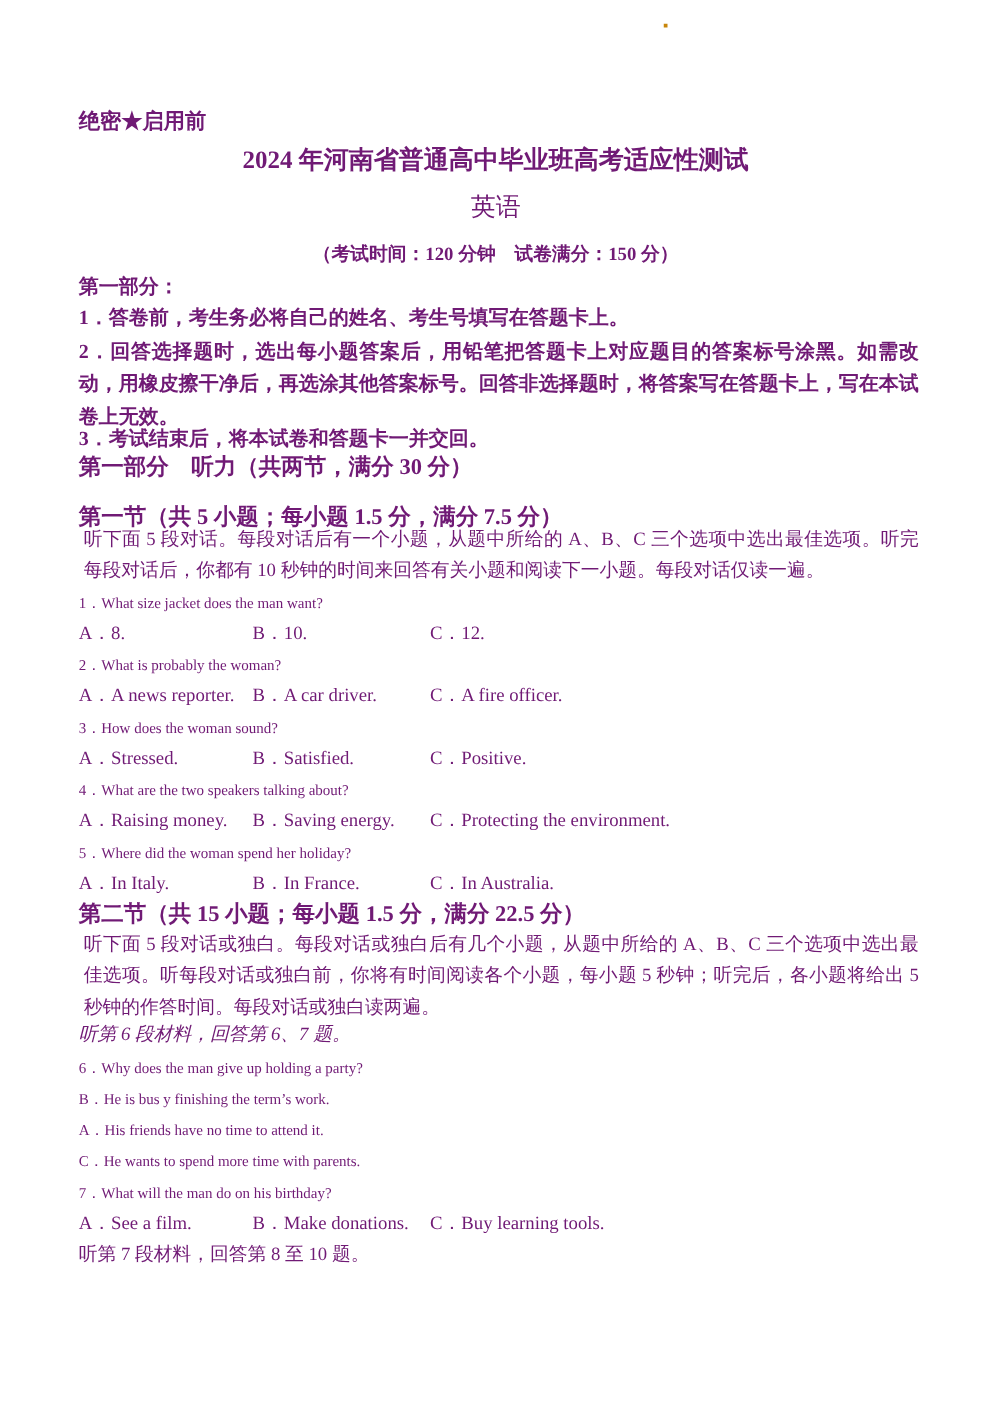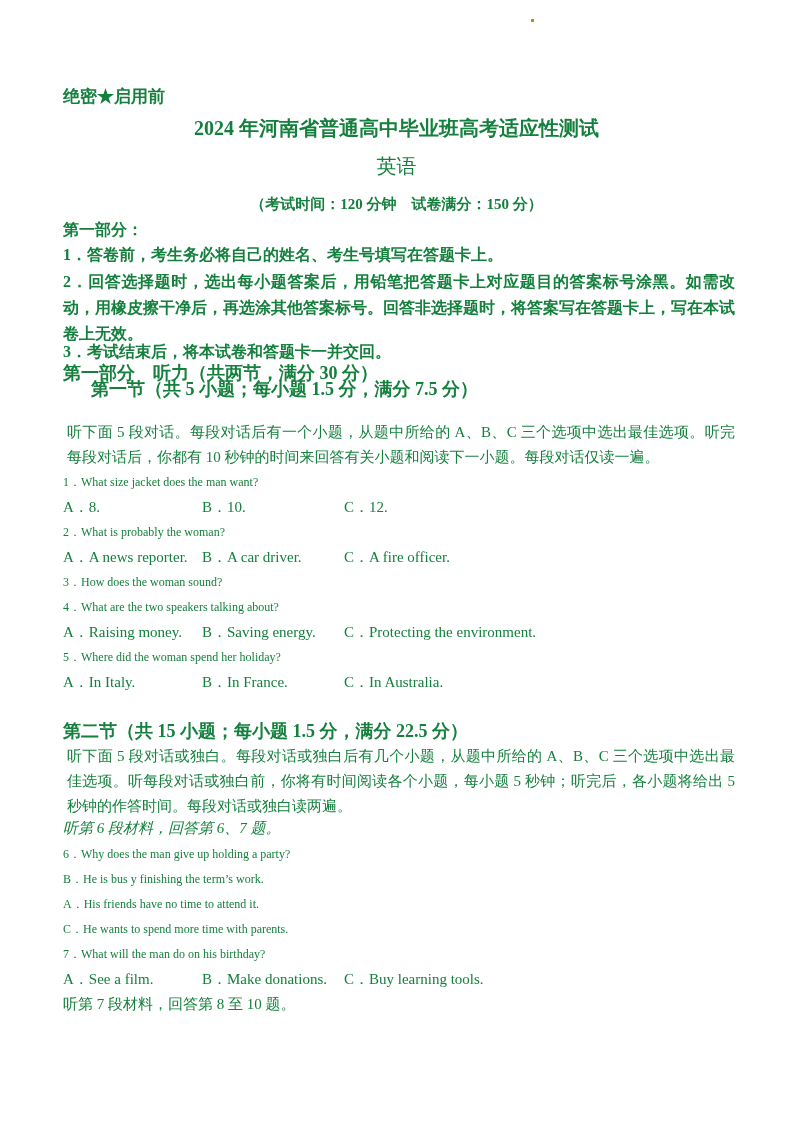--- a/index.html
+++ b/index.html
@@ -5,21 +5,21 @@
   html, body {
     margin: 0;
     padding: 0;
     background: #ffffff;
   }
   .page {
     position: relative;
     width: 793px;
     height: 1122px;
     background: #ffffff;
-    color: #15803d;
+    color: #701a75;
     font-family: "Liberation Serif", "DejaVu Serif", serif;
     overflow: hidden;
   }
   .artifact-dot {
     position: absolute;
     left: 531px;
     top: 19px;
     width: 3px;
     height: 3px;
     background: #c8860b;
@@ -135,38 +135,43 @@
   <div class="abs cn-bold" style="top:217px;">第一部分：</div>
 
   <div class="abs cn-bold" style="top:242px; white-space:nowrap;">1．答卷前，考生务必将自己的姓名、考生号填写在答题卡上。</div>
 
   <div class="abs cn-para" style="top:269px;">2．回答选择题时，选出每小题答案后，用铅笔把答题卡上对应题目的答案标号涂黑。如需改动，用橡皮擦干净后，再选涂其他答案标号。回答非选择题时，将答案写在答题卡上，写在本试卷上无效。</div>
 
   <div class="abs cn-bold" style="top:339px; white-space:nowrap;">3．考试结束后，将本试卷和答题卡一并交回。</div>
 
   <div class="abs heading" style="top:360px;">第一部分　听力（共两节，满分 30 分）</div>
 
-  <div class="abs heading" style="top:376px;margin-left:28px;">第一节（共 5 小题；每小题 1.5 分，满分 7.5 分）</div>
+  <div class="abs heading" style="top:400px;">第一节（共 5 小题；每小题 1.5 分，满分 7.5 分）</div>
 
   <div class="abs instr" style="top:420px;">听下面 5 段对话。每段对话后有一个小题，从题中所给的 A、B、C 三个选项中选出最佳选项。听完每段对话后，你都有 10 秒钟的时间来回答有关小题和阅读下一小题。每段对话仅读一遍。</div>
 
   <div class="abs" style="top:470px;">
     <div class="qline">1．What size jacket does the man want?</div>
     <div class="optrow">
       <span class="col-a">A．8.</span>
       <span class="col-b">B．10.</span>
       <span class="col-c">C．12.</span>
     </div>
     <div class="qline">2．What is probably the woman?</div>
     <div class="optrow">
       <span class="col-a">A．A news reporter.</span>
       <span class="col-b">B．A car driver.</span>
       <span class="col-c">C．A fire officer.</span>
     </div>
     <div class="qline">3．How does the woman sound?</div>
+    <div class="optrow">
+      <span class="col-a">A．Stressed.</span>
+      <span class="col-b">B．Satisfied.</span>
+      <span class="col-c">C．Positive.</span>
+    </div>
     <div class="qline">4．What are the two speakers talking about?</div>
     <div class="optrow">
       <span class="col-a">A．Raising money.</span>
       <span class="col-b">B．Saving energy.</span>
       <span class="col-c">C．Protecting the environment.</span>
     </div>
     <div class="qline">5．Where did the woman spend her holiday?</div>
     <div class="optrow">
       <span class="col-a">A．In Italy.</span>
       <span class="col-b">B．In France.</span>

